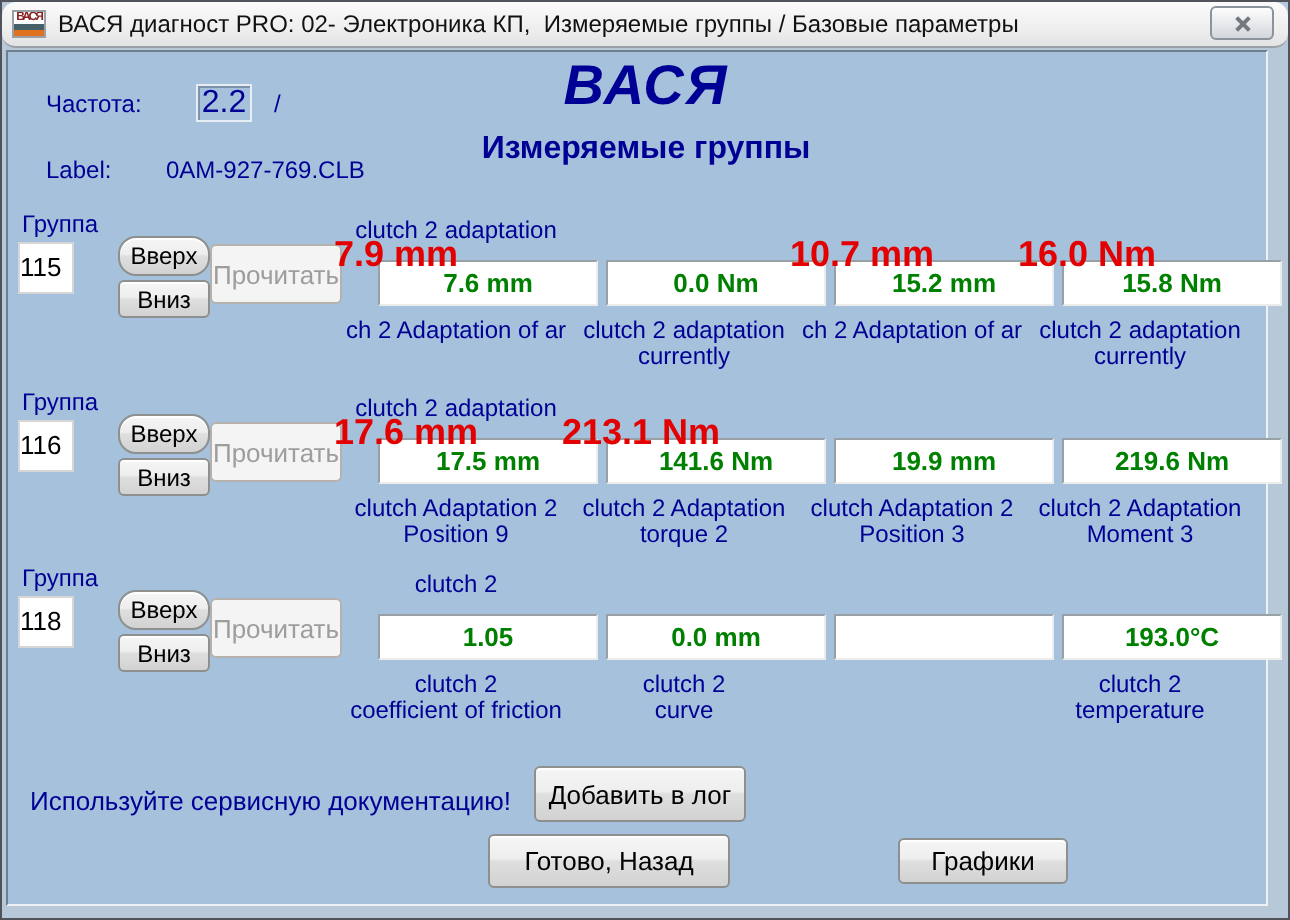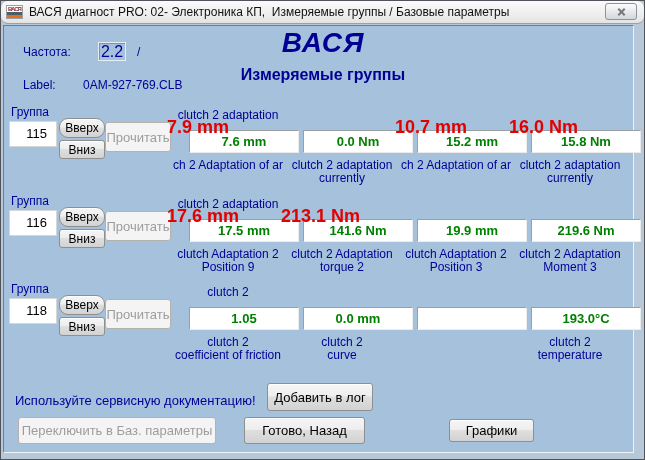--- a/index.html
+++ b/index.html
@@ -45,21 +45,21 @@
             color:#000095; font-size:16px; text-align:center; line-height:17px; }
 
   .hero{ position:absolute; left:172px; top:28px; width:300px; text-align:center; }
   .hero .big{ font-size:28px; line-height:28px; font-weight:bold; font-style:italic;
               color:#000095; letter-spacing:1px; }
   .hero .sub{ margin-top:9px; font-size:16px; font-weight:bold; color:#000095; }
 
   
   .grow{ position:absolute; left:0; width:645px; height:90px; }
   .glabel{ position:absolute; left:10px; top:0; color:#000095; font-size:12px; }
-  .gnum{ position:absolute; left:8px; top:16px; width:48px; height:26px;
+  .gnum{ position:absolute; left:8px; top:16px; width:28px; height:26px;
          background:#fff; border:1px solid #d6d6d6; color:#000;
          font-size:13px; text-align:right; padding-right:9px; line-height:24px; }
   .btn{ font-family:"Liberation Sans",sans-serif; font-size:12px; color:#000;
         border:1px solid #8e8f8f; border-radius:3px;
         background:linear-gradient(#f5f5f5,#eeeeee 45%,#dfdfdf 50%,#d2d2d2);
         box-shadow:inset 0 1px 0 #fff; }
   .btn:disabled, .btn.dis{ background:#f4f4f4; border-color:#b5b2ad; color:#9d9d9d;
         box-shadow:none; }
   .bup{ position:absolute; left:58px; top:13px; width:46px; height:20px;border-radius:9px; }
   .bdown{ position:absolute; left:58px; top:35px; width:46px; height:19px; }
@@ -238,17 +238,16 @@
       <div class="vbox">
           <span class="vtext">193.0°C</span>
         </div>
       <div class="fl1">clutch 2</div>
       <div class="fl2">temperature</div>
     </div>
   </div>
 
   <span class="hint">Используйте сервисную документацию!</span>
   <button class="btn b-addlog">Добавить в лог</button>
-  <button class="btn b-switch" disabled="">Переключить в Баз. параметры</button>
   <button class="btn b-done">Готово, Назад</button>
   <button class="btn b-graph">Графики</button>
 
 </div>
 
 </body></html>

